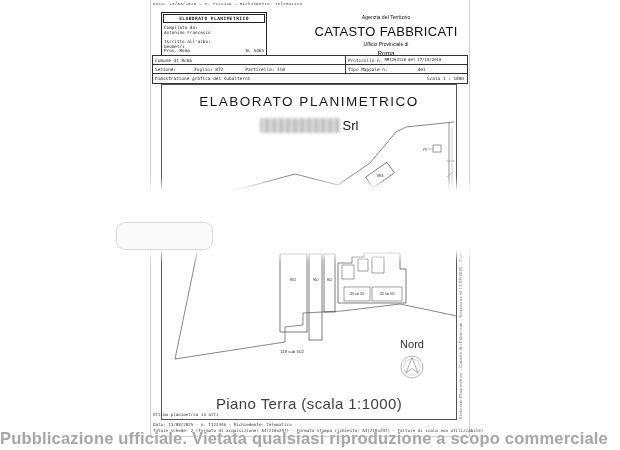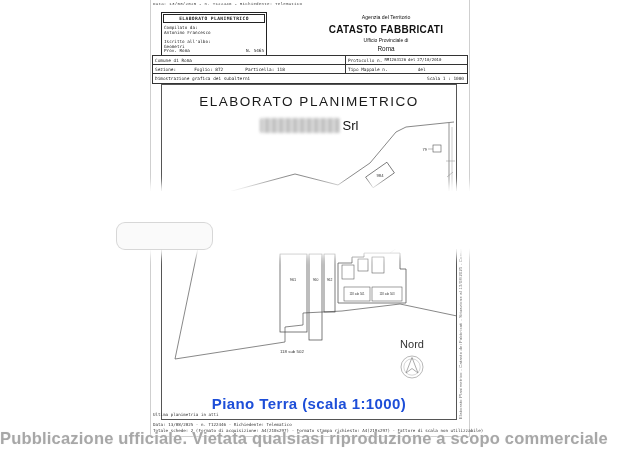--- a/index.html
+++ b/index.html
@@ -27,21 +27,21 @@
   }
   .bl-body { padding:1px 2px; line-height:1.25; }
   .bl-gap { height:3px; }
   .bl-bottom { position:absolute; left:2px; right:2px; bottom:2px; display:flex; justify-content:space-between; }
   
   .agency {
     position:absolute; left:156px; top:14px; width:158px; text-align:center;
     color:#111; line-height:1.5;
   }
   .ag-1 { font-size:5.2px; }
-  .ag-2 { font-size:10px; font-weight:bold; letter-spacing:0.3px; }
+  .ag-2 { font-size:13px; font-weight:normal; letter-spacing:0.3px; }
   .ag-3 { font-size:5px; }
   .ag-4 { font-size:6.4px; }
   
   .info-table {
     position:absolute; left:1px; top:55px; width:316px; box-sizing:border-box;
     border:1px solid #333; font-family:"DejaVu Sans Mono", monospace;
     font-size:4.4px; color:#222; background:#fff;
   }
   .it-row { display:flex; align-items:center; height:9px; border-bottom:1px solid #333; box-sizing:border-box; }
   .it-row:last-child { border-bottom:none; }
@@ -65,21 +65,21 @@
   }
   .blur-blob {
     width:80px; height:15px; border-radius:2px; margin-right:3px;
     background:repeating-linear-gradient(90deg,#ababab 0 2px,#dcdcdc 2px 4px,#c2c2c2 4px 7px);
     filter:blur(1.6px); opacity:0.85;
   }
   .srl { font-size:13px; color:#111; }
   .map-svg { position:absolute; left:0; top:0; z-index:1; }
   .floor-caption {
     position:absolute; left:0; right:0; bottom:7px; text-align:center;
-    font-size:15px; color:#1d4ed8; letter-spacing:0.4px; z-index:2;font-weight:bold;
+    font-size:15px; color:#404040; letter-spacing:0.4px; z-index:2;
   }
   
   .redaction {
     position:absolute; left:-38px; top:191px; width:382px; height:58px;
     background:#ffffff; border-radius:28px; box-shadow:0 0 10px 7px #ffffff;
     z-index:5;
   }
   .redaction-outline {
     position:absolute; left:-35px; top:222px; width:95px; height:26px;
     border:1px solid rgba(150,150,150,0.35); border-radius:9px;

